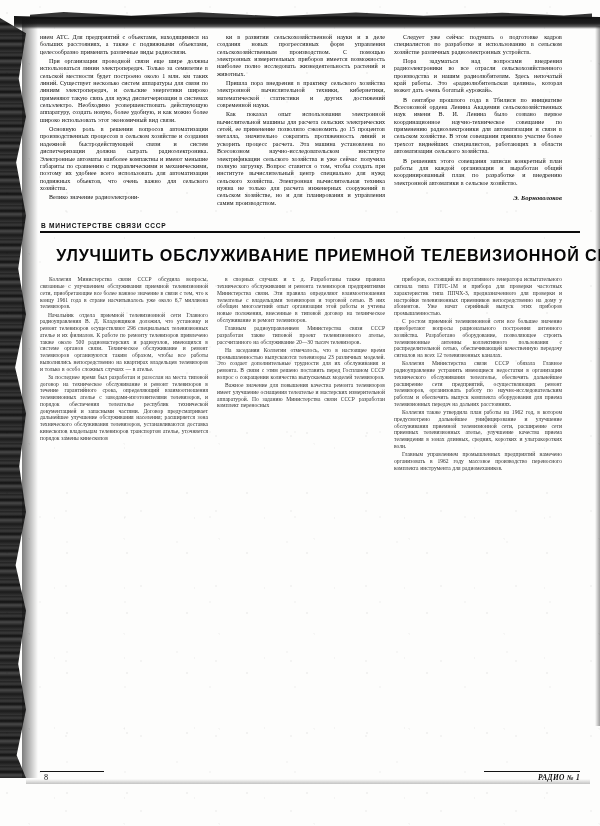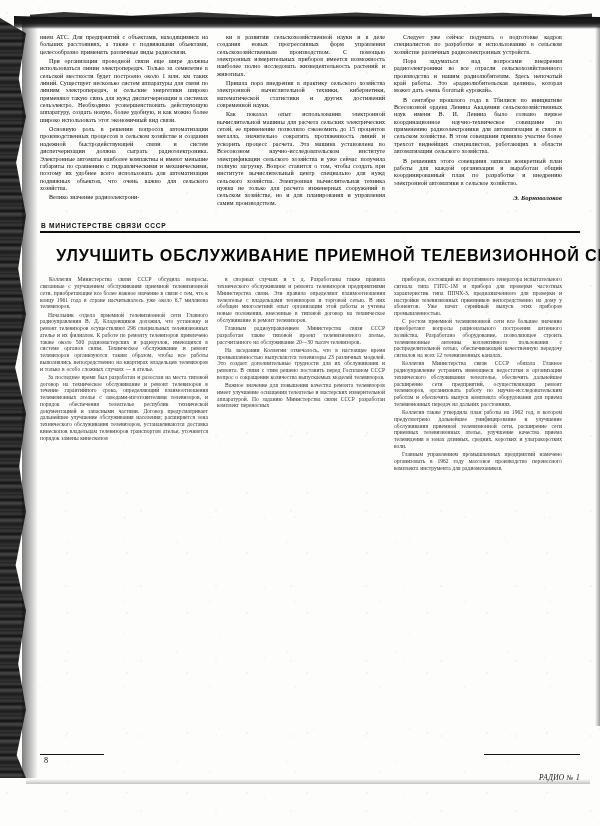--- a/index.html
+++ b/index.html
@@ -140,22 +140,22 @@
   }
   .foot-left{width:64px;}
   .foot-right{width:96px;text-align:right;}
   .foot-rule{height:1.1px;background:#131313;width:100%;}
   .foot-num{
     margin-top:1px;
     font-size:8.2px;color:#101010;text-align:left;padding-left:4px;
     font-family:"Liberation Serif","DejaVu Serif",serif;
   }
   .foot-title{
-    margin-top:18px;
-    font-size:7.4px;font-style:italic;font-weight:normal;color:#101010;
+    margin-top:1px;
+    font-size:7.4px;font-style:italic;font-weight:bold;color:#101010;
     letter-spacing:.3px;
   }
 </style>
 </head>
 <body>
 
 <div id="scan">
 
   <div class="edge-top"></div>
   <div class="edge-top2"></div>

